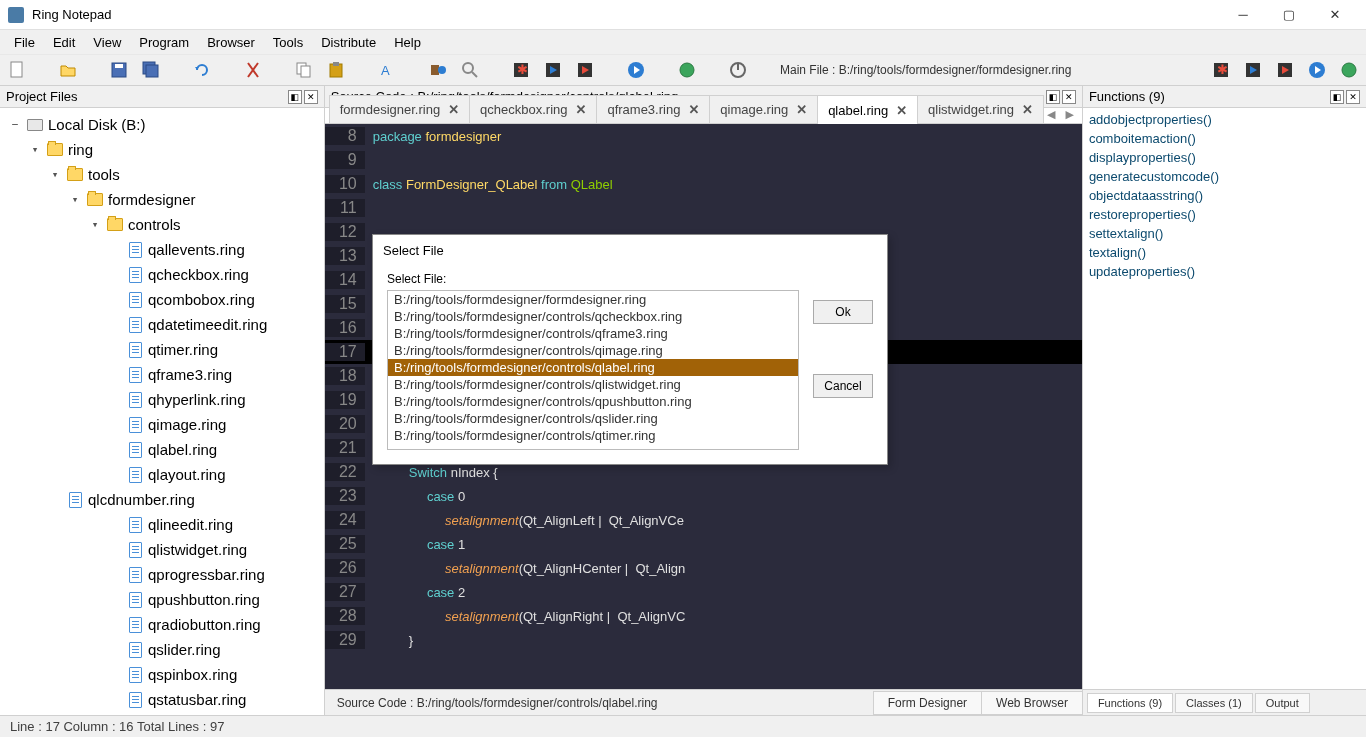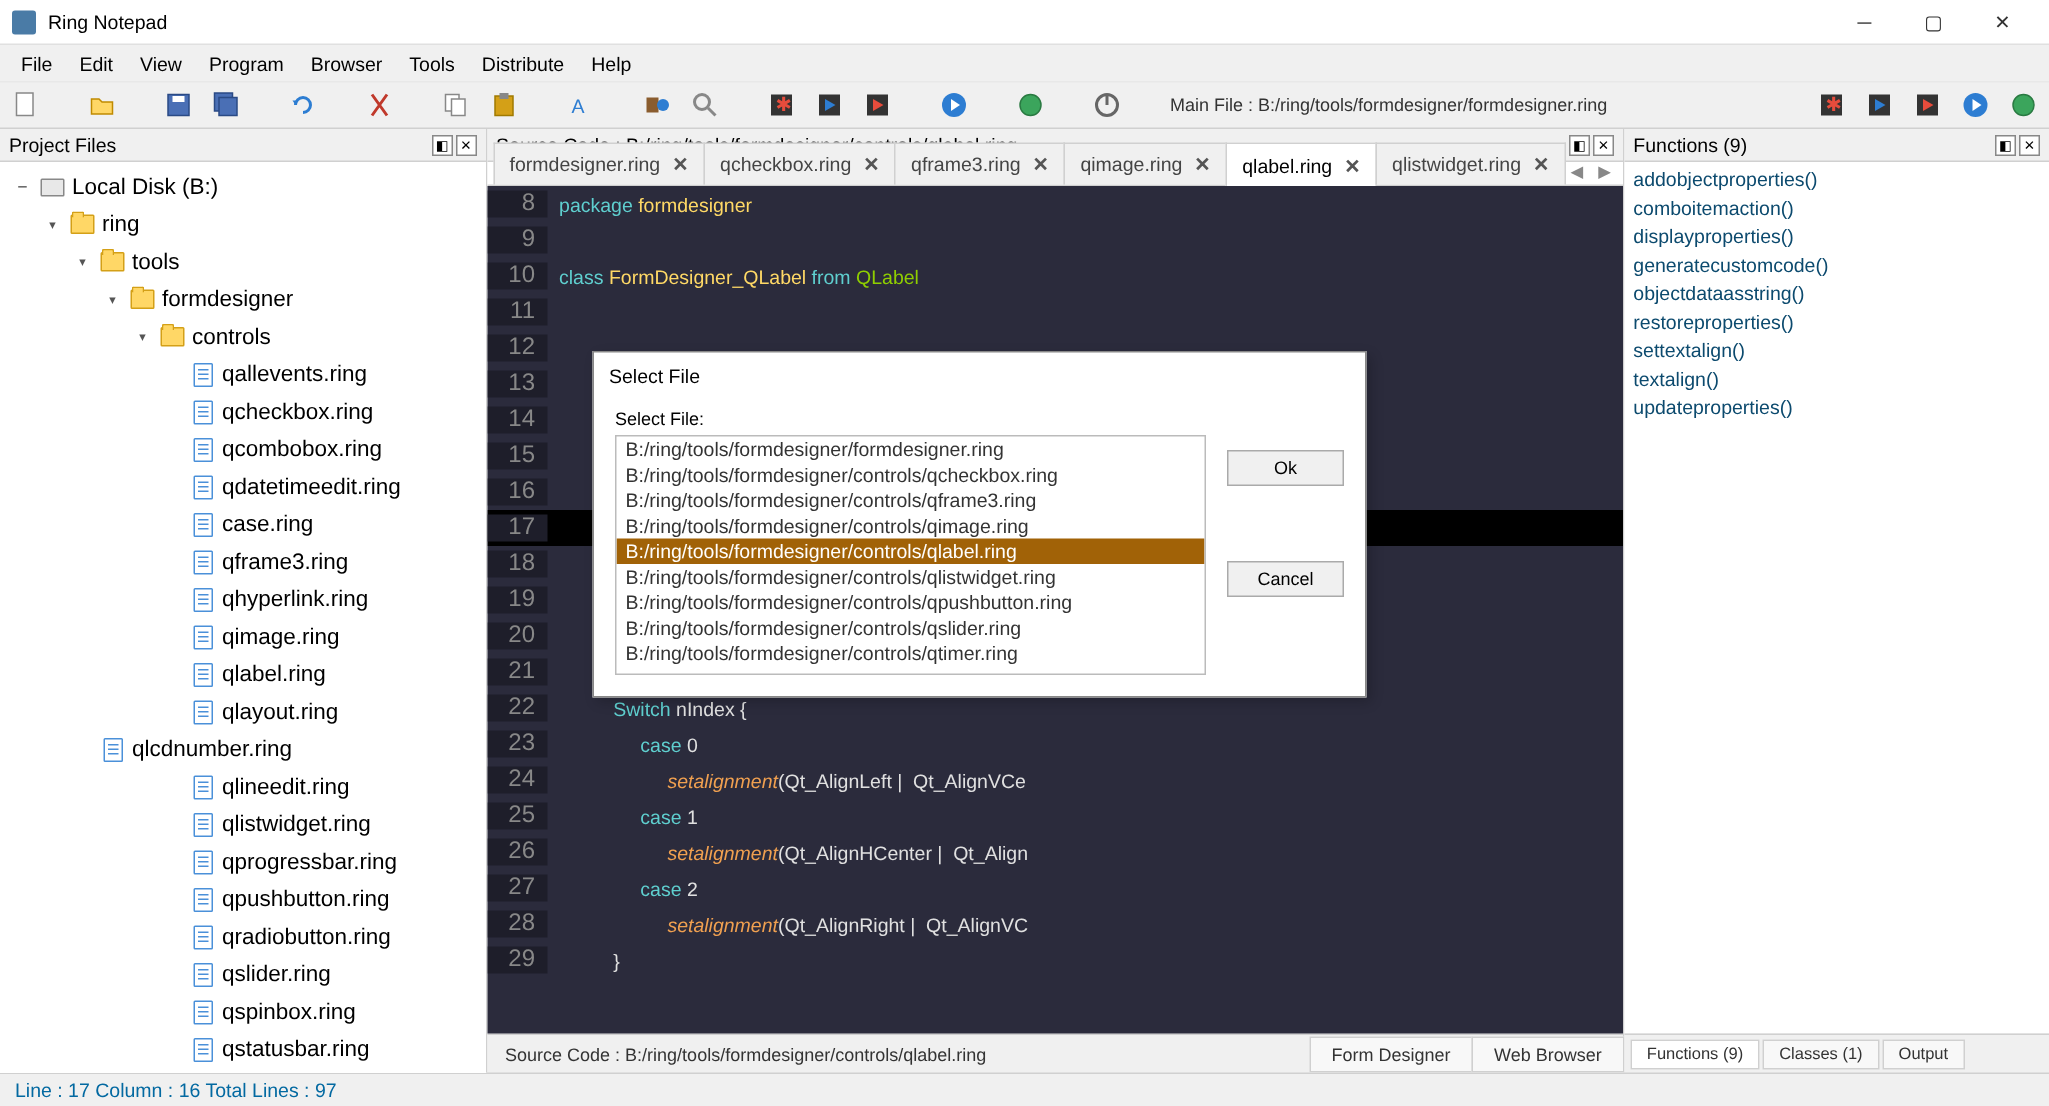--- a/index.html
+++ b/index.html
@@ -51,31 +51,31 @@
 .line-hl{background:#000}
 .bottom-tabs{height:26px;background:#f0f0f0;display:flex;align-items:center;border-top:1px solid #d0d0d0;padding-left:4px}
 .btab{padding:4px 14px;border:1px solid #d0d0d0;background:#f8f8f8;font-size:12px;margin-right:-1px;color:#333}
 .btab.label{flex:1;border:none;background:transparent;padding-left:8px}
 .right-panel{width:300px}
 .func-list{flex:1;background:#fff;overflow:auto;font-family:Consolas,monospace;font-size:17px;padding:2px 4px}
 .func-item{padding:2px 2px;color:#0c4a6e}
 .right-bottom-tabs{height:26px;background:#f0f0f0;display:flex;align-items:center;border-top:1px solid #d0d0d0;padding:0 4px}
 .rbtab{padding:3px 10px;border:1px solid #d0d0d0;background:#f8f8f8;font-size:11px;margin-right:2px;color:#333}
 .rbtab.active{background:#fff}
-.statusbar{height:22px;background:#f0f0f0;border-top:1px solid #d0d0d0;display:flex;align-items:center;padding:0 10px;font-size:12px;color:#0369a1}
-.dialog{position:absolute;left:395px;top:234px;width:516px;background:#fff;border:1px solid #888;box-shadow:3px 3px 8px rgba(0,0,0,0.2);z-index:100}
+.statusbar{height:22px;background:#f0f0f0;border-top:1px solid #d0d0d0;display:flex;align-items:center;padding:0 10px;font-size:12px;color:#404040}
+.dialog{position:absolute;left:372px;top:234px;width:516px;background:#fff;border:1px solid #888;box-shadow:3px 3px 8px rgba(0,0,0,0.2);z-index:100}
 .dlg-title{padding:8px 10px;font-size:13px;color:#000}
 .dlg-body{padding:6px 14px 14px;display:flex;gap:14px}
 .dlg-left{flex:1}
 .dlg-label{font-size:12px;margin-bottom:4px;color:#000}
 .dlg-list{border:1px solid #bbb;height:160px;overflow:auto;font-size:12px}
 .dlg-item{padding:1px 6px;color:#333}
 .dlg-item.sel{background:#a16207;color:#fff}
 .dlg-btns{display:flex;flex-direction:column;gap:50px;padding-top:28px}
-.dlg-btn{width:78px;height:24px;background:#f0f0f0;border:1px solid #aaa;font-size:12px;display:flex;align-items:center;justify-content:center}
+.dlg-btn{width:60px;height:24px;background:#f0f0f0;border:1px solid #aaa;font-size:12px;display:flex;align-items:center;justify-content:center}
 </style>
 </head>
 <body>
 
 <div class="titlebar">
   <div class="app-icon"></div>
   <div class="title">Ring Notepad</div>
   <div class="win-controls">
     <div class="win-btn">─</div>
     <div class="win-btn">▢</div>
@@ -308,21 +308,21 @@
           <span class="ticon">
             <div class="file-icon"></div>
           </span>
           <span class="tlabel">qdatetimeedit.ring</span>
         </div>
         <div class="tree-row" style="padding-left: 108px;">
           <span class="exp"></span>
           <span class="ticon">
             <div class="file-icon"></div>
           </span>
-          <span class="tlabel">case.ring</span>
+          <span class="tlabel">qtimer.ring</span>
         </div>
         <div class="tree-row" style="padding-left: 108px;">
           <span class="exp"></span>
           <span class="ticon">
             <div class="file-icon"></div>
           </span>
           <span class="tlabel">qframe3.ring</span>
         </div>
         <div class="tree-row" style="padding-left: 108px;">
           <span class="exp"></span>

